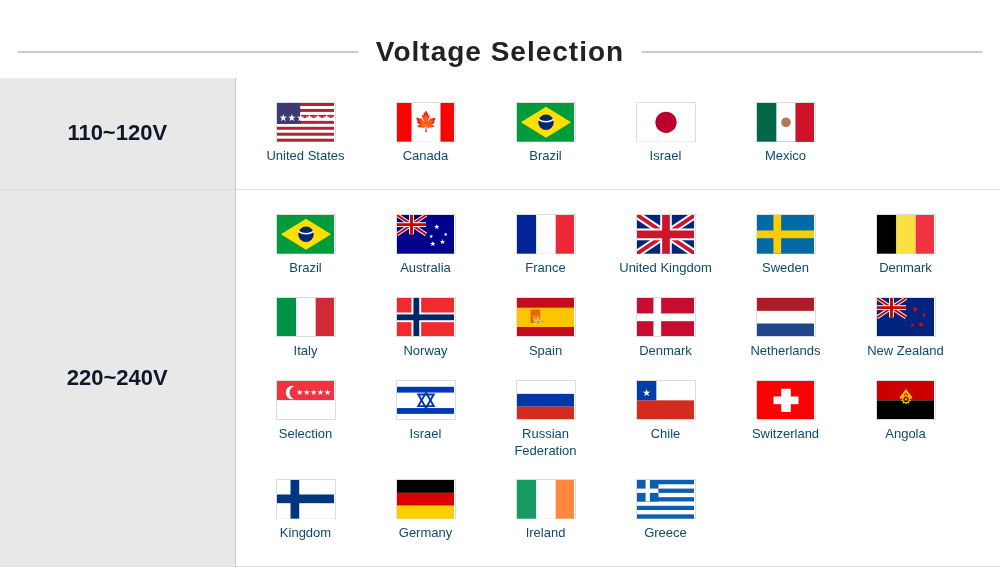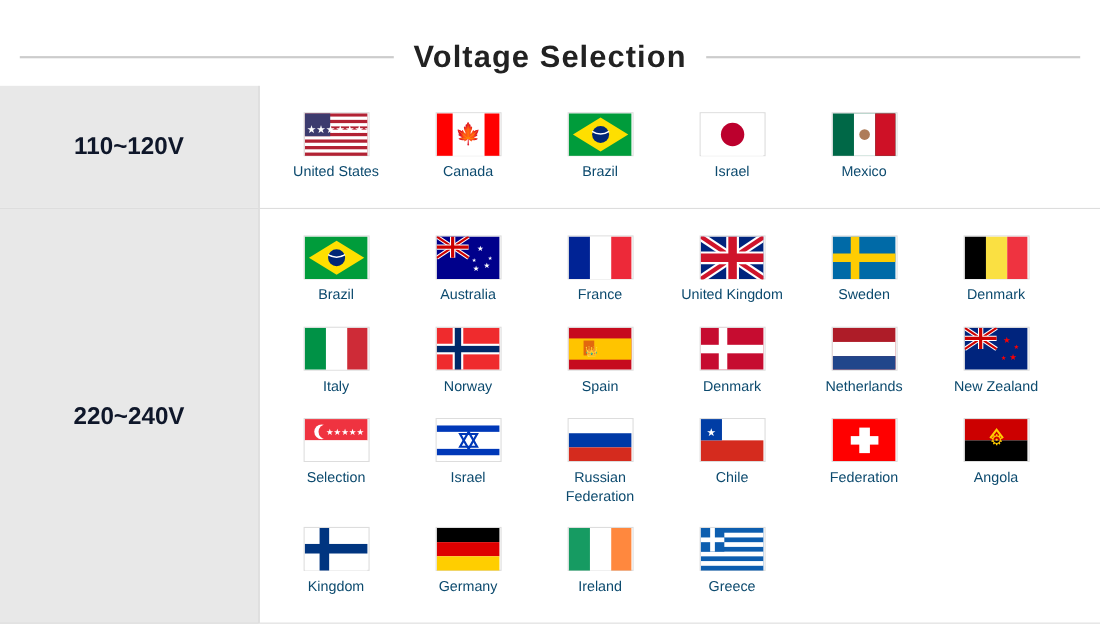--- a/index.html
+++ b/index.html
@@ -333,21 +333,21 @@
       <text x="10" y="16" font-size="10" text-anchor="middle" fill="white">★</text>
     </svg></div>
                 <div class="flag-label">Chile</div>
               </div>
               <div class="flag-item">
                 <div class="flag-svg"><svg xmlns="http://www.w3.org/2000/svg" viewBox="0 0 60 40">
       <rect width="60" height="40" fill="#FF0000"></rect>
       <rect x="25" y="8" width="10" height="24" fill="#fff"></rect>
       <rect x="17" y="16" width="26" height="8" fill="#fff"></rect>
     </svg></div>
-                <div class="flag-label">Federation</div>
+                <div class="flag-label">Switzerland</div>
               </div>
               <div class="flag-item">
                 <div class="flag-svg"><svg xmlns="http://www.w3.org/2000/svg" viewBox="0 0 60 40">
       <rect width="60" height="20" fill="#CC0000"></rect>
       <rect y="20" width="60" height="20" fill="#000"></rect>
       <text x="30" y="24" font-size="14" text-anchor="middle" fill="#FFCC00">⚙</text>
       <path d="M24,18 L30,10 L36,18" stroke="#FFCC00" stroke-width="2" fill="none"></path>
     </svg></div>
                 <div class="flag-label">Angola</div>
               </div>

